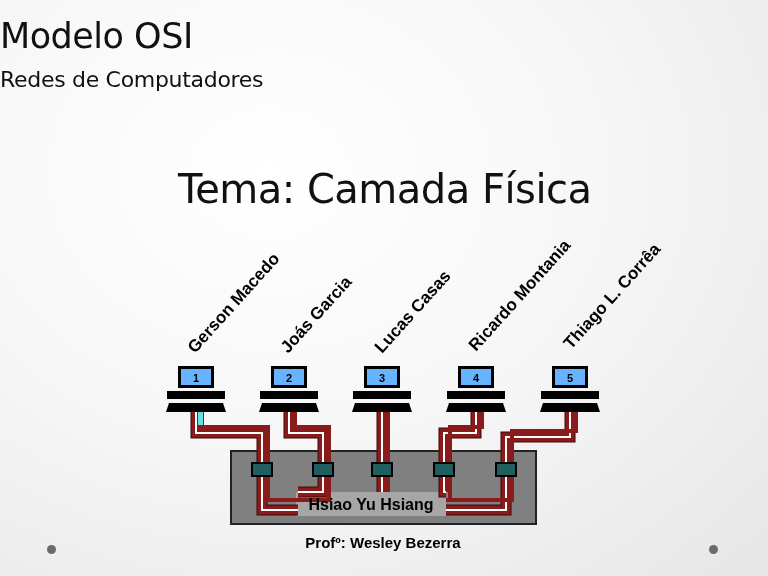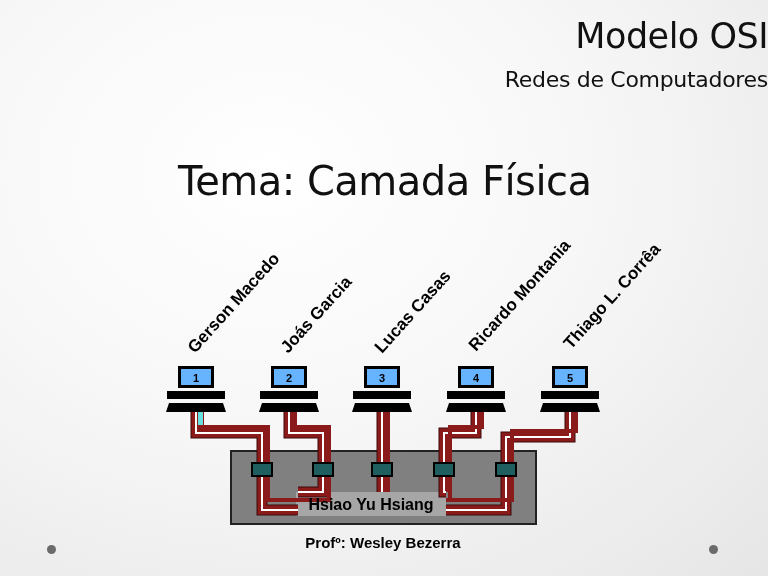--- a/index.html
+++ b/index.html
@@ -2,26 +2,26 @@
 <html><head>
 <meta charset="utf-8">
 <style>
   html, body { margin:0; padding:0; }
   body {
     width:768px; height:576px; overflow:hidden; position:relative;
     background: radial-gradient(ellipse at 35% 30%, #ffffff 0%, #f7f7f7 45%, #e6e6e6 100%);
     font-family: "DejaVu Sans", sans-serif;
   }
   .title {
-    position:absolute; left:0; width:768px; text-align:right; color:#111;
+    position:absolute; left:0; width:768px; text-align:left; color:#111;
     font-family: "DejaVu Sans", sans-serif; margin:0;
   }
   #t1 { top:16px; font-size:35px; letter-spacing:-0.5px; }
   #t2 { top:67px; font-size:22px; letter-spacing:-0.3px; }
-  #t3 { top:158px; left:178px; width:auto; text-align:center; font-size:40px; letter-spacing:-0.5px; }
+  #t3 { top:166px; left:178px; width:auto; text-align:center; font-size:40px; letter-spacing:-0.5px; }
   .dot { position:absolute; width:9px; height:9px; border-radius:50%; background:#6b6b6b; }
   #diagram { position:absolute; left:0; top:0; }
   .name-label {
     font-family: "Liberation Sans", sans-serif; font-weight:bold; font-size:17px; fill:#000;
   }
   .pc-num { font-family:"Liberation Sans", sans-serif; font-weight:bold; font-size:11px; fill:#000; }
   .hub-label { font-family:"Liberation Sans", sans-serif; font-weight:bold; font-size:16px; fill:#000; }
   .prof { font-family:"Liberation Sans", sans-serif; font-weight:bold; font-size:15px; fill:#000; }
 </style>
 </head>

